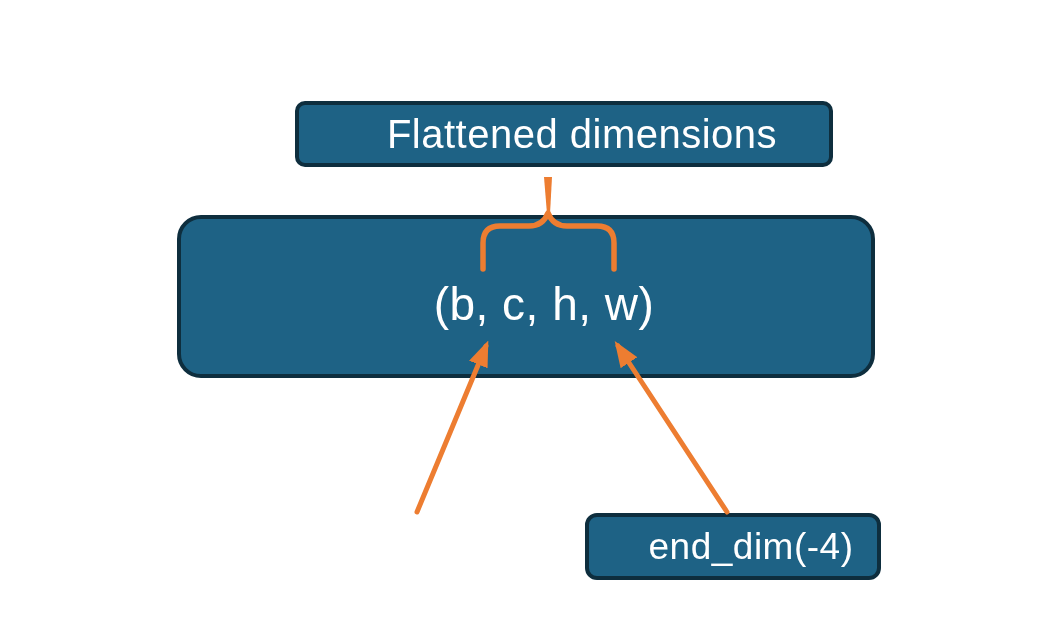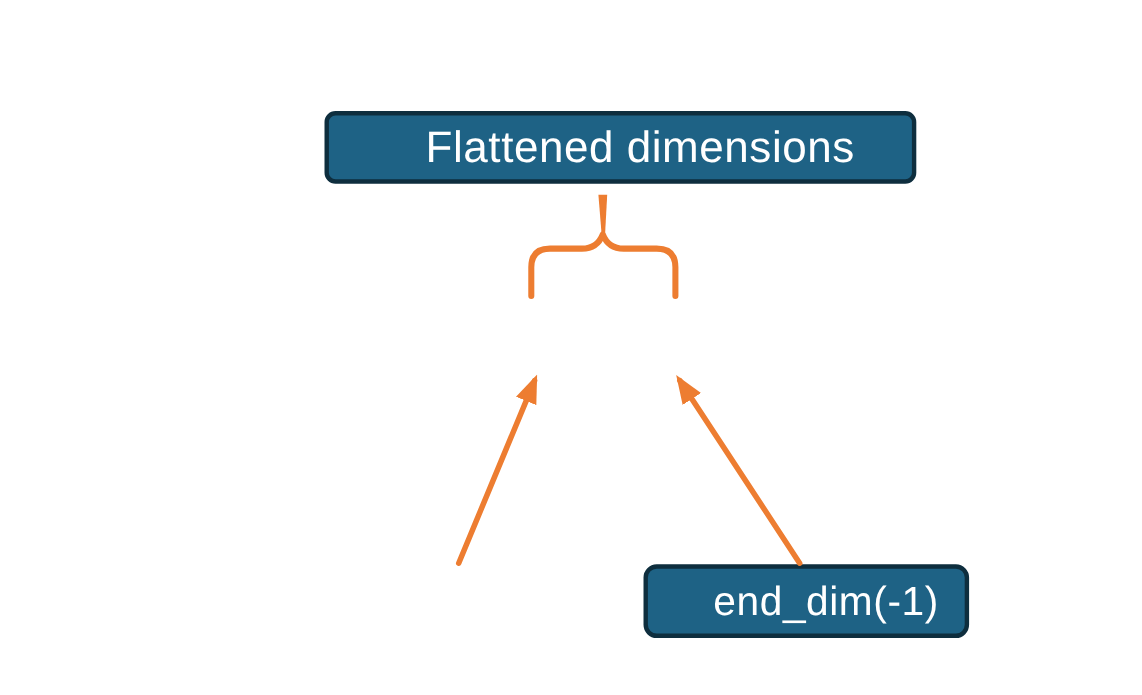--- a/index.html
+++ b/index.html
@@ -81,24 +81,27 @@
 </style>
 </head>
 <body>
 
 <div class="canvas">
 
   <div class="node node-title">
     <span>Flattened dimensions</span>
   </div>
 
+  <div class="node node-tensor">
+    <span>(b, c, h, w)</span>
+  </div>
 
 
   <div class="node node-end">
-    <span>end_dim(-1)</span>
+    <span>end_dim(-4)</span>
   </div>
 
   <svg class="overlay" viewBox="0 0 1038 632" xmlns="http://www.w3.org/2000/svg">
     <defs>
       <marker id="arrowhead" markerUnits="userSpaceOnUse" markerWidth="26" markerHeight="20" refX="20" refY="10" orient="auto">
         <polygon class="orange-fill" points="0,0 26,10 0,20"></polygon>
       </marker>
     </defs>
 
     <polygon class="orange-fill" points="544,177 552,177 550,214 547,214"></polygon>

